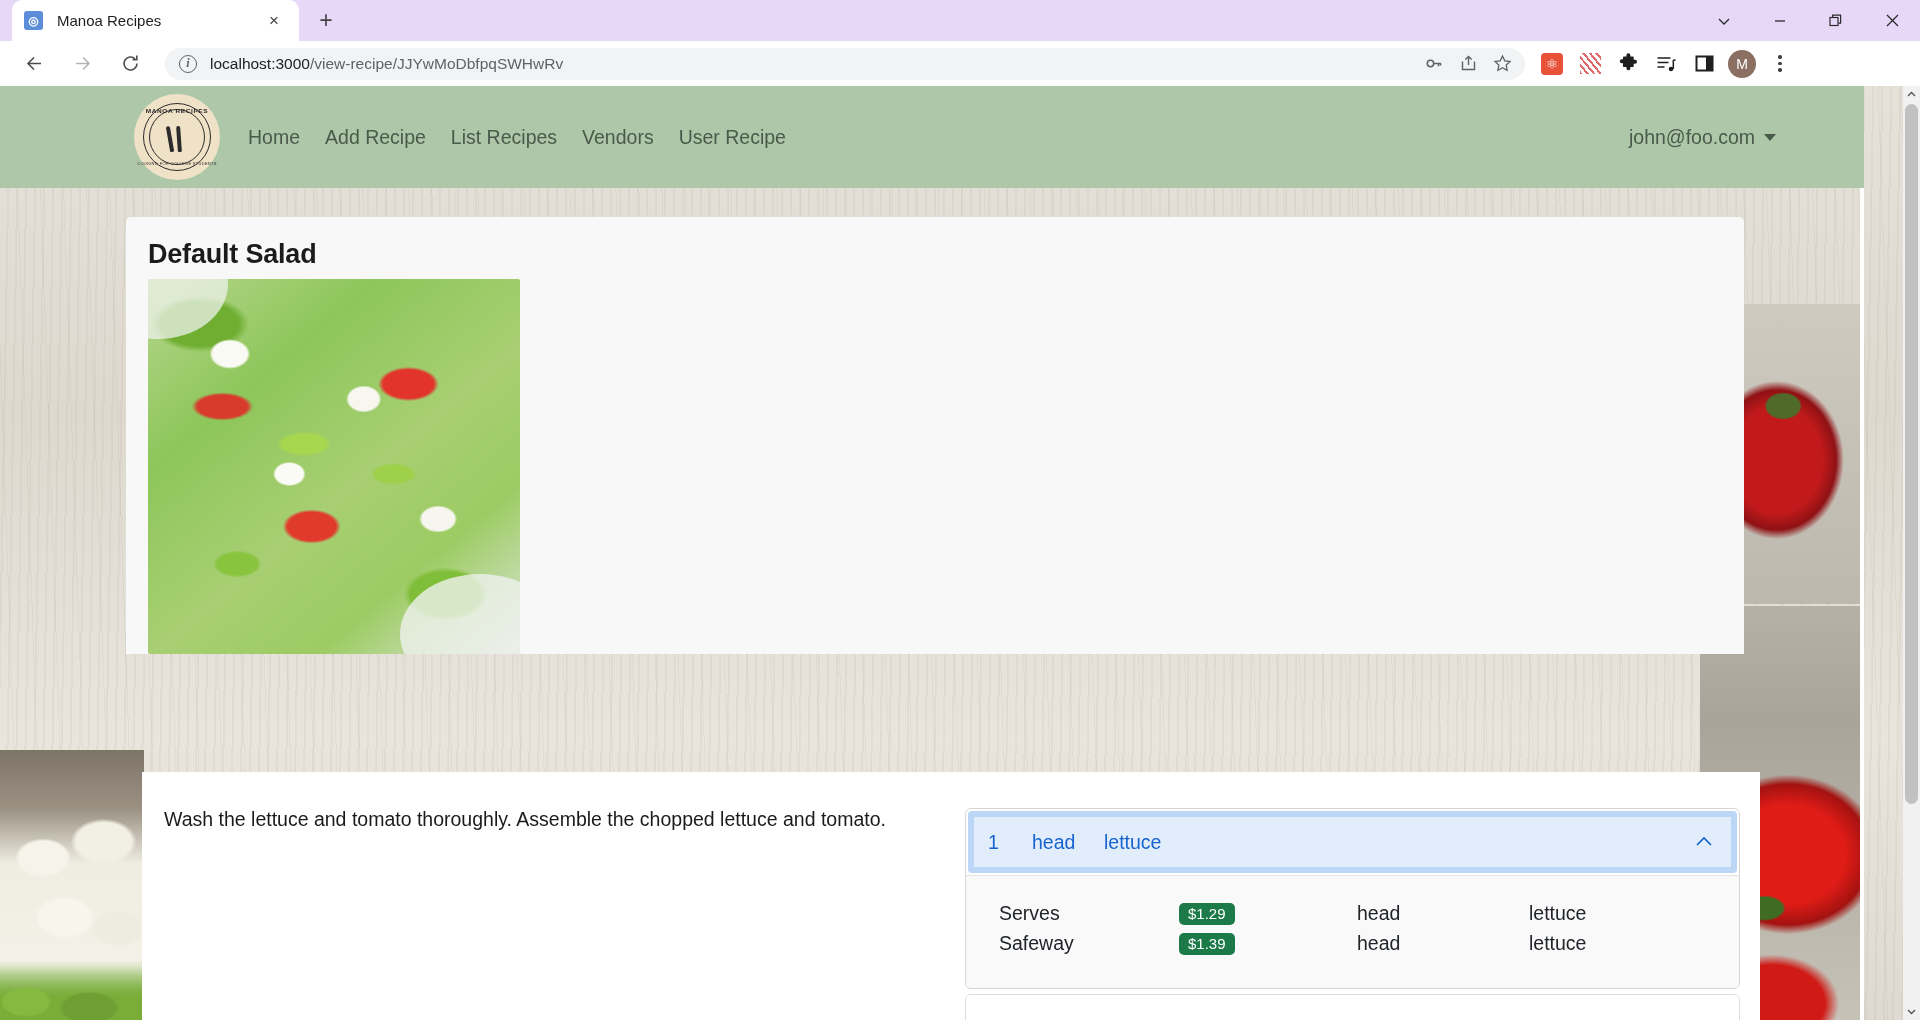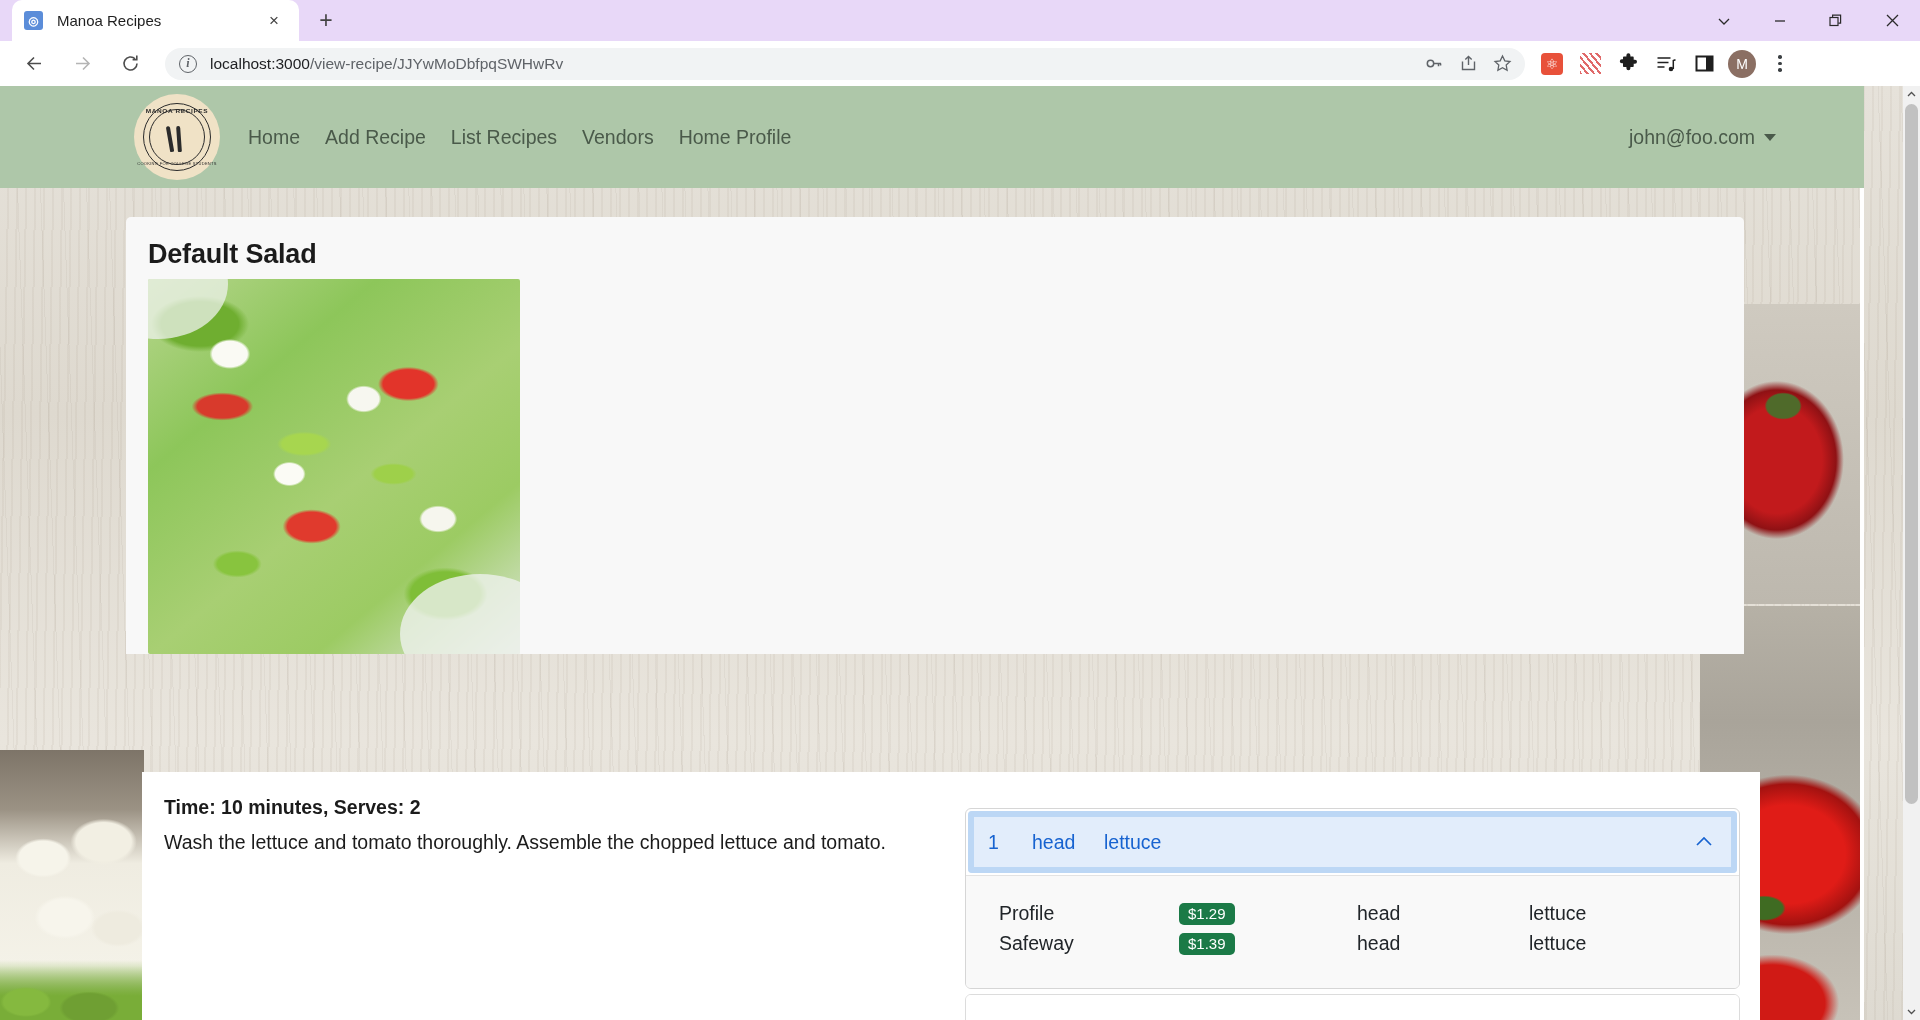--- a/index.html
+++ b/index.html
@@ -516,59 +516,58 @@
             <i></i>
             <i></i>
           </span>
         <span class="logo-sub">COOKING FOR COLLEGE STUDENTS</span>
       </div>
       <div class="nav-links">
         <a class="nav-link">Home</a>
         <a class="nav-link">Add Recipe</a>
         <a class="nav-link">List Recipes</a>
         <a class="nav-link">Vendors</a>
-        <a class="nav-link">Home Profile</a>
+        <a class="nav-link">User Recipe</a>
       </div>
       <div class="nav-user">
         <span>john@foo.com</span>
         <span class="caret-down"></span>
       </div>
     </div>
 
     <div class="card">
       <div class="recipe-title">Default Salad</div>
       <div class="recipe-photo">
         <span class="plate-tl"></span>
         <span class="plate-br"></span>
       </div>
     </div>
 
     <div class="card-lower">
       <div class="meta-wrap">
-        <div class="meta-time">Time: 10 minutes, Serves: 2</div>
         <div class="meta-desc">Wash the lettuce and tomato thoroughly. Assemble the chopped lettuce and tomato.</div>
       </div>
     </div>
 
     <div class="accordion">
 
       <div class="acc-item open">
         <div class="acc-header">
           <span class="acc-qty">1</span>
           <span class="acc-unit">head</span>
           <span class="acc-name">lettuce</span>
           <span class="acc-chevron">
             <svg width="24" height="24" viewBox="0 0 24 24">
                 <path d="M5 15l7-7 7 7" fill="none" stroke="#1763d0" stroke-width="1.7"></path>
               </svg>
           </span>
         </div>
         <div class="acc-body">
           <div class="vendor-row">
-            <span class="v-name">Profile</span>
+            <span class="v-name">Serves</span>
             <span class="v-price"><span class="badge">$1.29</span></span>
             <span class="v-unit">head</span>
             <span class="v-ing">lettuce</span>
           </div>
           <div class="vendor-row">
             <span class="v-name">Safeway</span>
             <span class="v-price"><span class="badge">$1.39</span></span>
             <span class="v-unit">head</span>
             <span class="v-ing">lettuce</span>
           </div>

